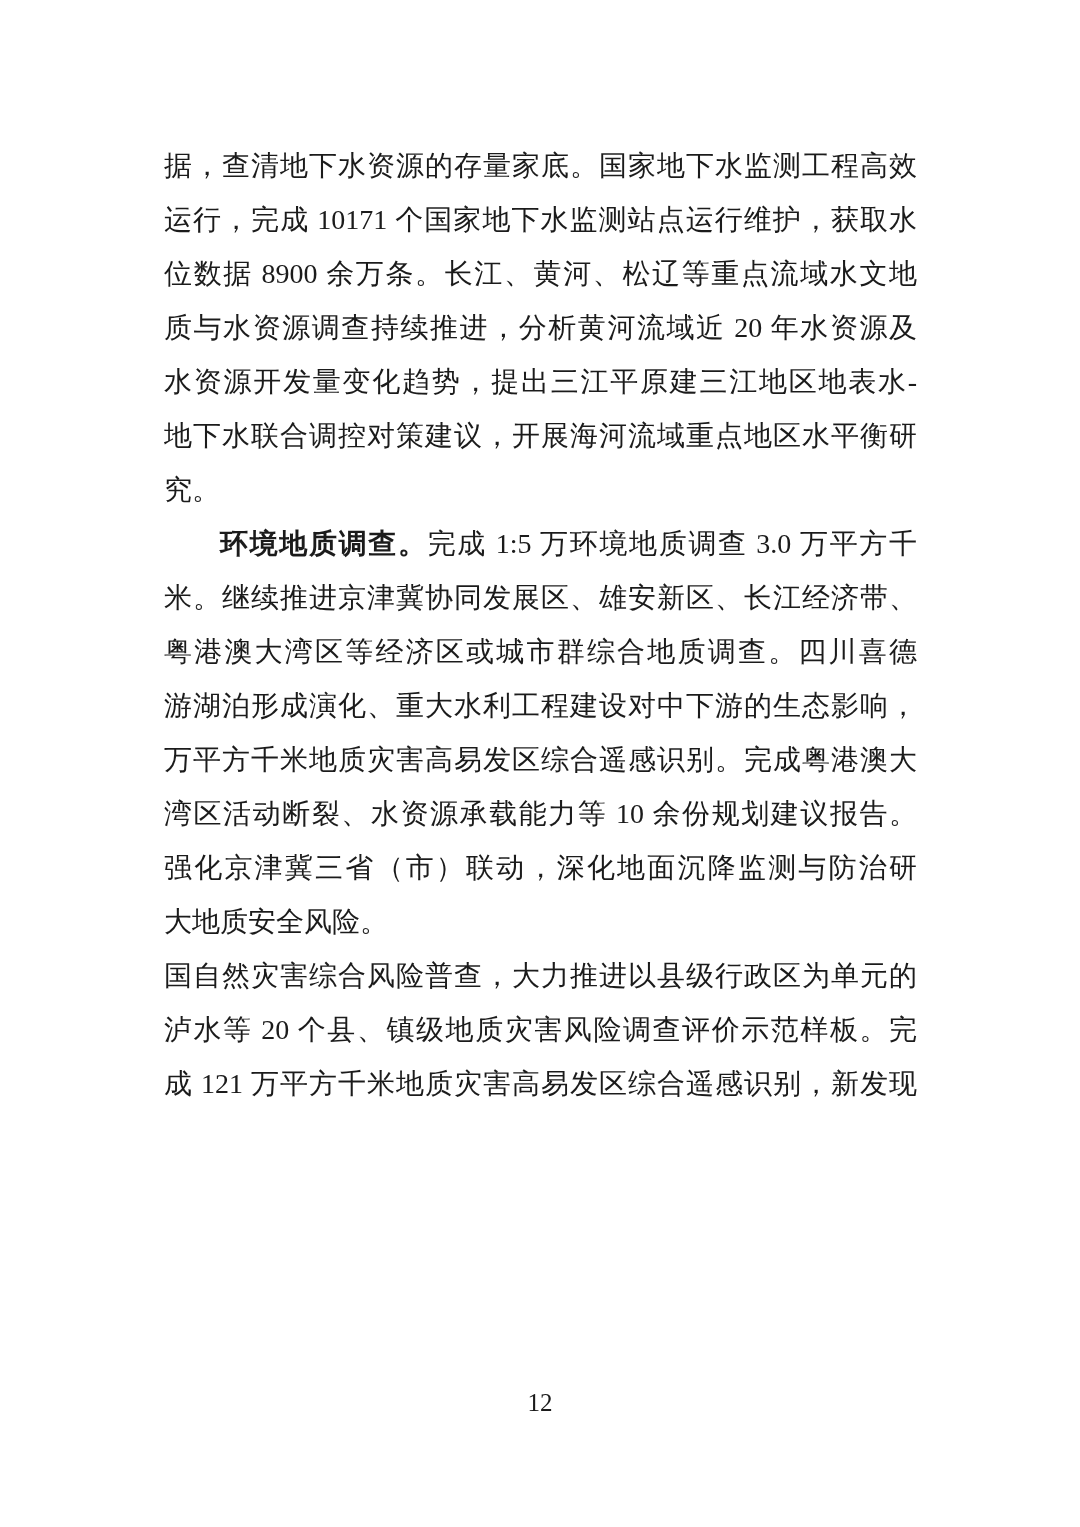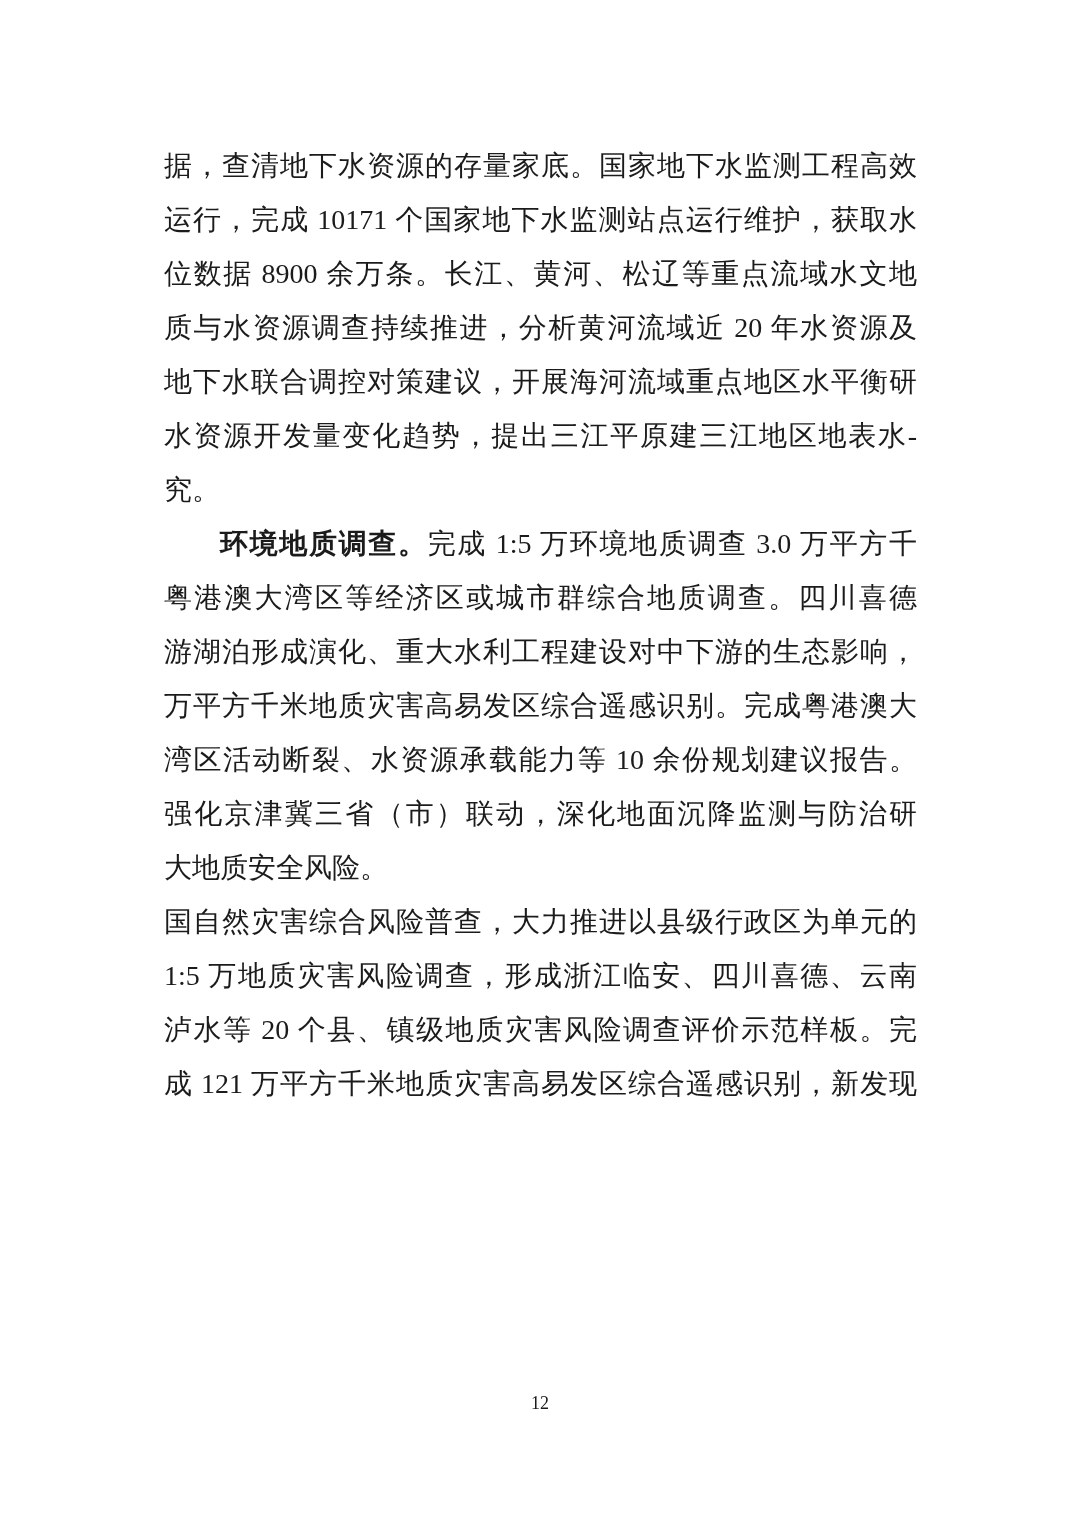--- a/index.html
+++ b/index.html
@@ -43,56 +43,56 @@
   }
   .lead {
     font-weight: bold;
   }
   .page-number {
     position: absolute;
     top: 1388px;
     left: 0;
     width: 1080px;
     text-align: center;
-    font-size: 18px;
+    font-size: 25px;
     line-height: 30px;
     color: #1b1b1b;
   }
 </style>
 </head>
 <body>
 
 <div class="page">
   <div class="text-block">
 
     <div class="para">
       <div class="line">据，查清地下水资源的存量家底。国家地下水监测工程高效</div>
       <div class="line">运行，完成 10171 个国家地下水监测站点运行维护，获取水</div>
       <div class="line">位数据 8900 余万条。长江、黄河、松辽等重点流域水文地</div>
       <div class="line">质与水资源调查持续推进，分析黄河流域近 20 年水资源及</div>
+      <div class="line">水资源开发量变化趋势，提出三江平原建三江地区地表水-</div>
       <div class="line">地下水联合调控对策建议，开展海河流域重点地区水平衡研</div>
-      <div class="line">水资源开发量变化趋势，提出三江平原建三江地区地表水-</div>
       <div class="line last">究。</div>
     </div>
 
     <div class="para">
       <div class="line indent">
         <span class="lead">环境地质调查。</span><span>完成 1:5 万环境地质调查 3.0 万平方千</span>
       </div>
+      <div class="line">米。继续推进京津冀协同发展区、雄安新区、长江经济带、</div>
       <div class="line">粤港澳大湾区等经济区或城市群综合地质调查。四川喜德</div>
       <div class="line">游湖泊形成演化、重大水利工程建设对中下游的生态影响，</div>
       <div class="line">万平方千米地质灾害高易发区综合遥感识别。完成粤港澳大</div>
       <div class="line">湾区活动断裂、水资源承载能力等 10 余份规划建议报告。</div>
       <div class="line">强化京津冀三省（市）联动，深化地面沉降监测与防治研究。</div>
       <div class="line last">大地质安全风险。</div>
     </div>
 
     <div class="para">
       <div class="line">国自然灾害综合风险普查，大力推进以县级行政区为单元的</div>
-      <div class="line">1:5 万地质灾害风险调查，形成浙江临安、四川喜德、云南</div>
       <div class="line">泸水等 20 个县、镇级地质灾害风险调查评价示范样板。完</div>
       <div class="line">成 121 万平方千米地质灾害高易发区综合遥感识别，新发现</div>
     </div>
 
   </div>
 
   <div class="page-number">12</div>
 </div>
 
 </body></html>

